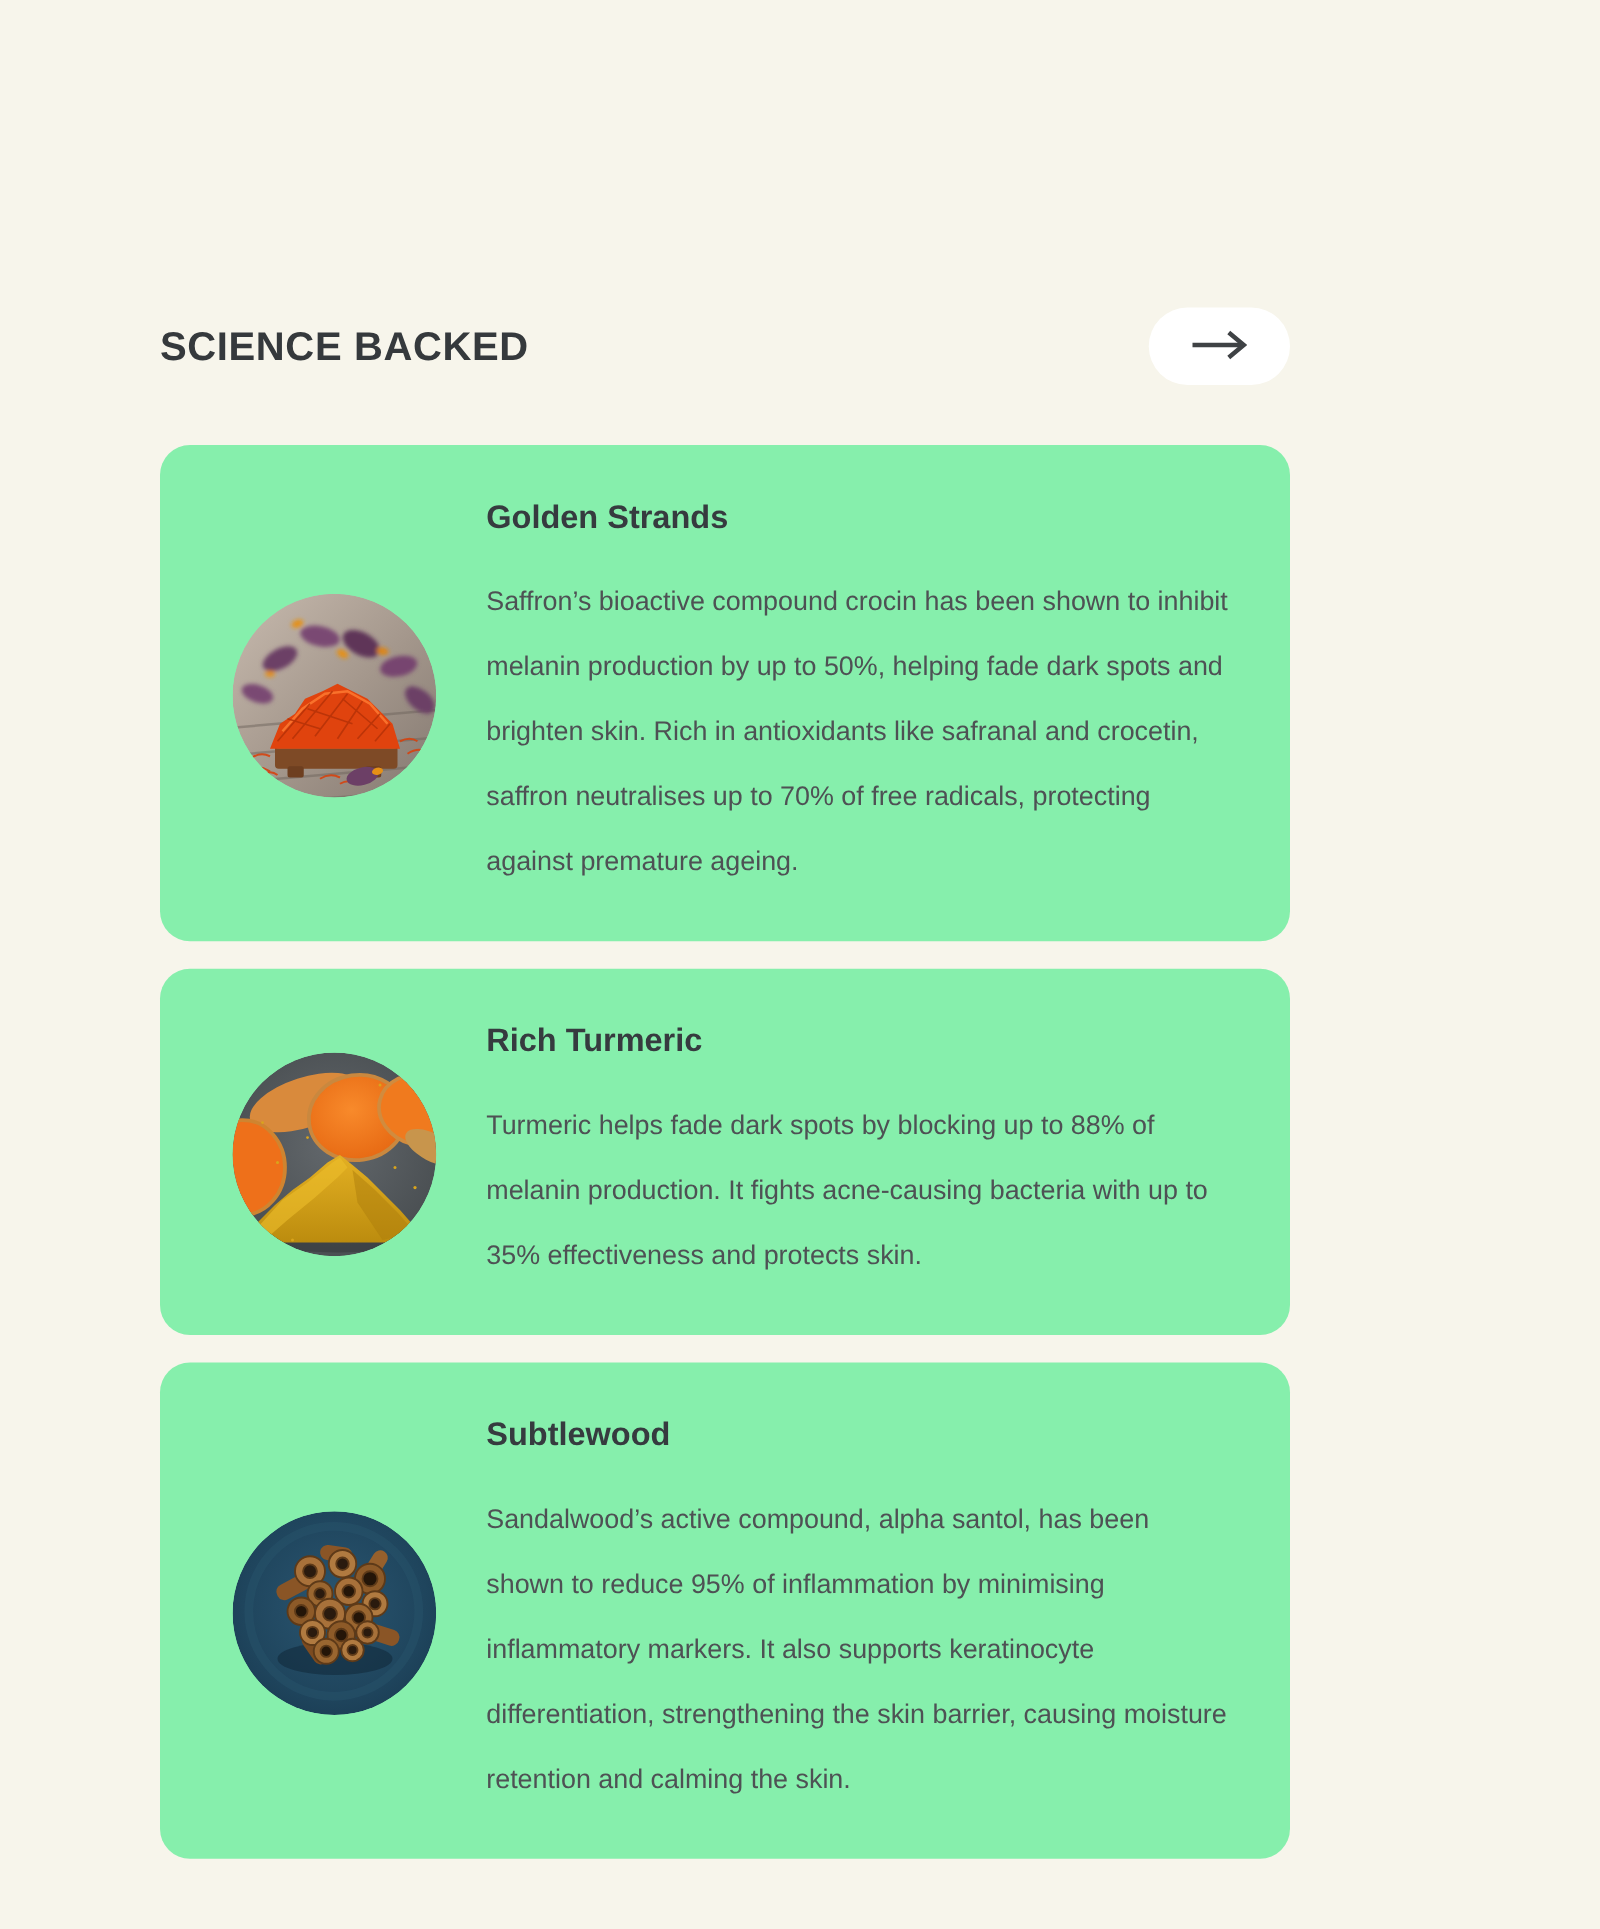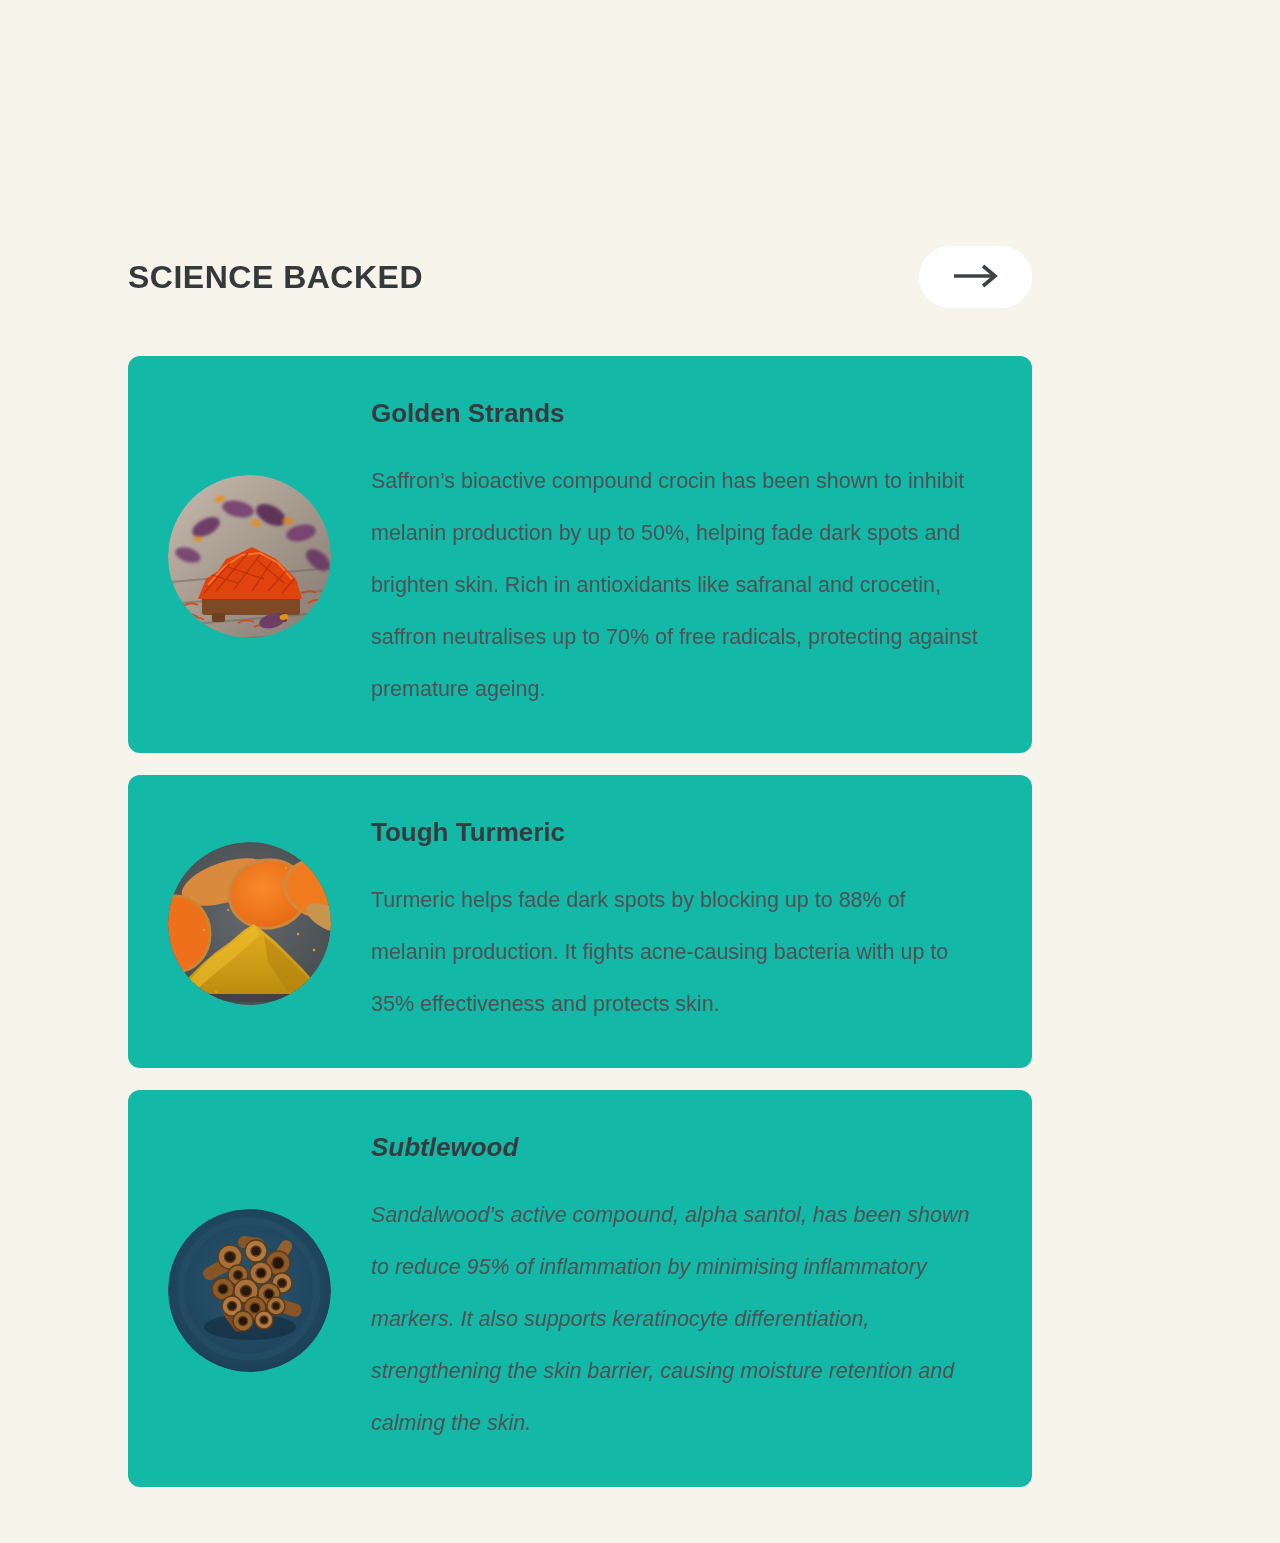--- a/index.html
+++ b/index.html
@@ -31,29 +31,29 @@
     height: 62px;
     border: none;
     border-radius: 31px;
     background: #FFFFFF;
     display: flex;
     align-items: center;
     justify-content: center;
     cursor: pointer;
   }
   .card {
-    background: #14b8a6;
-    border-radius: 12px;
-    padding: 42px 48px 38px 40px;
+    background: #86efac;
+    border-radius: 24px;
+    padding: 42px 48px 38px 58px;
     display: flex;
     align-items: center;
     gap: 40px;
     margin-bottom: 22px;
   }
-  .card:last-child { margin-bottom: 0; font-style: italic; }
+  .card:last-child { margin-bottom: 0; }
   .card-media {
     flex: 0 0 163px;
     width: 163px;
     height: 163px;
     border-radius: 50%;
     overflow: hidden;
   }
   .card-media svg { display: block; }
   .card-body { flex: 1 1 auto; }
   .card-title {
@@ -191,21 +191,21 @@
               <circle cx="130" cy="92" r="1.2"></circle>
               <circle cx="146" cy="108" r="1.3"></circle>
             <circle cx="60" cy="68" r="1.1"></circle>
               <circle cx="118" cy="26" r="1.2"></circle>
               <circle cx="24" cy="56" r="1.1"></circle>
           </g>
         </g>
       </svg>
     </div>
     <div class="card-body">
-      <div class="card-title">Tough Turmeric</div>
+      <div class="card-title">Rich Turmeric</div>
       <div class="card-desc">Turmeric helps fade dark spots by blocking up to 88% of melanin production. It fights acne-causing bacteria with up to 35% effectiveness and protects skin.</div>
     </div>
   </div>
 
   <div class="card">
     <div class="card-media">
       <svg width="163" height="163" viewBox="0 0 163 163">
         <defs>
           <clipPath id="clipC">
               <circle cx="81.5" cy="81.5" r="81.5"></circle>

